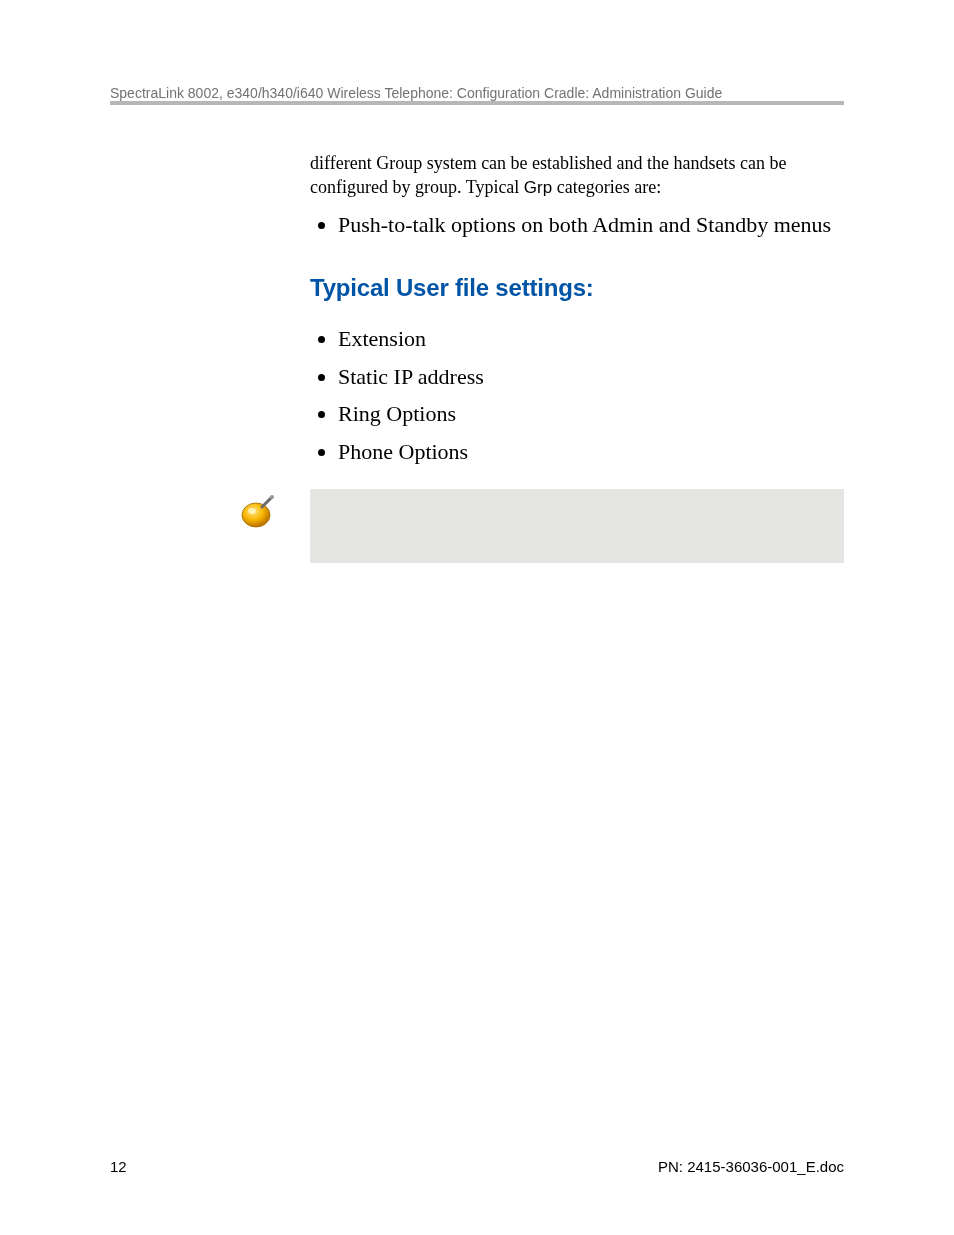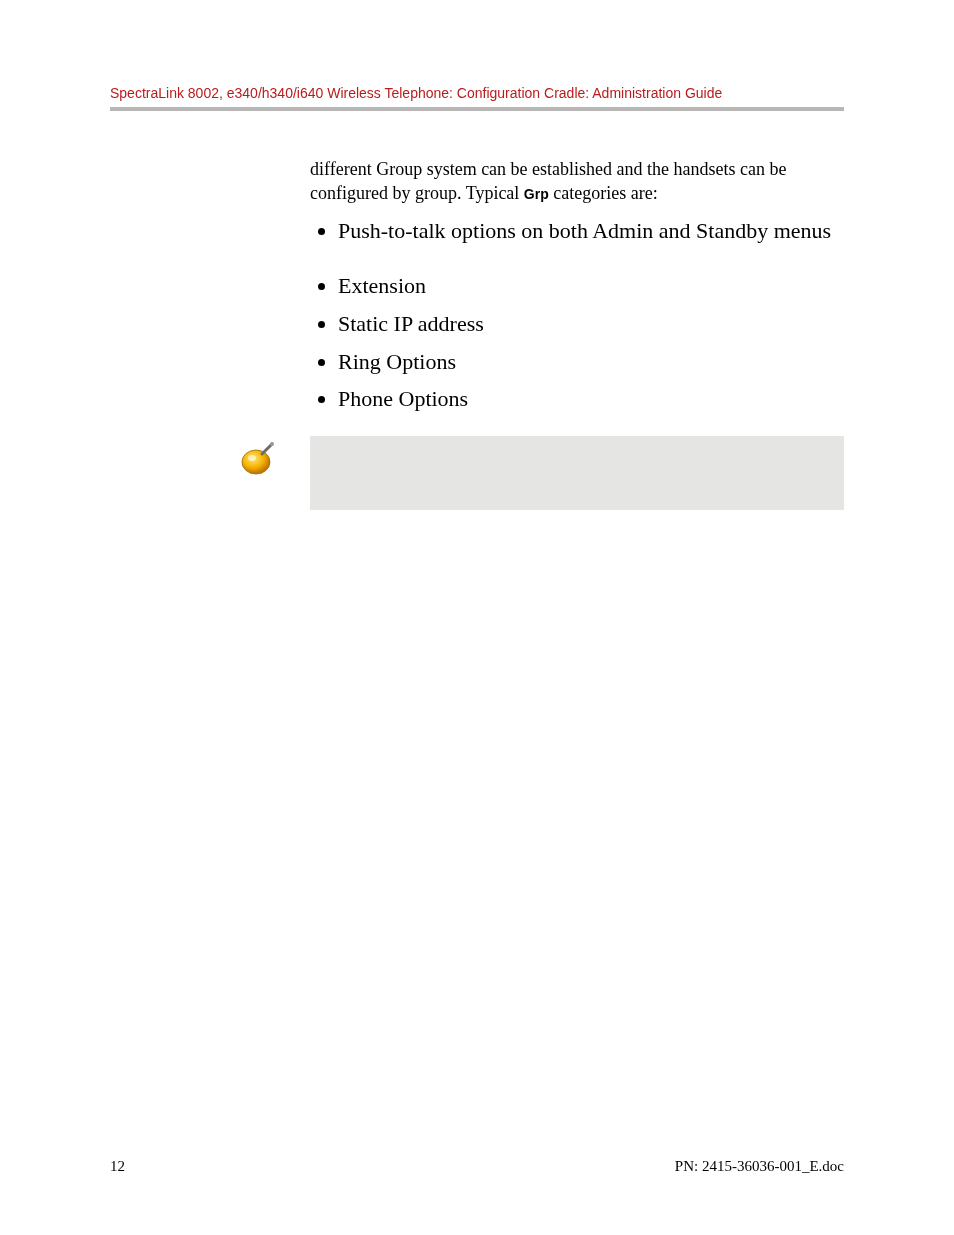--- a/index.html
+++ b/index.html
@@ -13,41 +13,40 @@
     width: 954px;
     height: 1235px;
     position: relative;
     box-sizing: border-box;
     padding: 85px 110px 60px 110px;
   }
   .running-header {
     font-family: "Arial Narrow", Arial, sans-serif;
     font-size: 14px;
     font-stretch: condensed;
-    color: #b91c1c;
-    padding-bottom: 6px;
+    color: #737373;
   }
   .header-rule {
     height: 4px;
     background: #b8b7b5;
     margin-bottom: 46px;
   }
   .content-col {
     margin-left: 200px;
     margin-right: 0;
   }
   .para {
     font-size: 18px;
     line-height: 1.35;
     margin: 0 0 6px 0;
   }
   .bold-sans {
     font-family: Arial, Helvetica, sans-serif;
-    font-weight: bold;
-    font-size: 14px;
+    font-weight: normal;
+    font-size: 17px;
   }
   ul.body-list {
     margin: 6px 0 18px 0;
     padding-left: 28px;
   }
   ul.body-list li {
     font-size: 22px;
     line-height: 1.35;
     padding: 4px 0;
   }
@@ -78,21 +77,21 @@
     background: #e5e5e3;
     height: 74px;
   }
   .footer {
     position: absolute;
     bottom: 60px;
     left: 110px;
     right: 110px;
     display: flex;
     justify-content: space-between;
-    font-family: Liberation Serif, serif;
+    font-family: Liberation Sans, sans-serif;
     font-size: 15px;
     font-stretch: condensed;
   }
 </style>
 </head>
 <body>
 
 <div class="page">
 
   <div class="running-header">SpectraLink 8002, e340/h340/i640 Wireless Telephone: Configuration Cradle: Administration Guide</div>
@@ -101,20 +100,21 @@
   <div class="content-col">
 
     <p class="para">
       <span>different Group system can be established and the handsets can be configured by group. Typical </span><span class="bold-sans">Grp</span><span> categories are:</span>
     </p>
 
     <ul class="body-list">
       <li>Push-to-talk options on both Admin and Standby menus</li>
     </ul>
 
+    <h2 class="section-heading">Typical User file settings:</h2>
 
 
     <ul class="body-list">
       <li>Extension</li>
       <li>Static IP address</li>
       <li>Ring Options</li>
       <li>Phone Options</li>
     </ul>
 
   </div>

